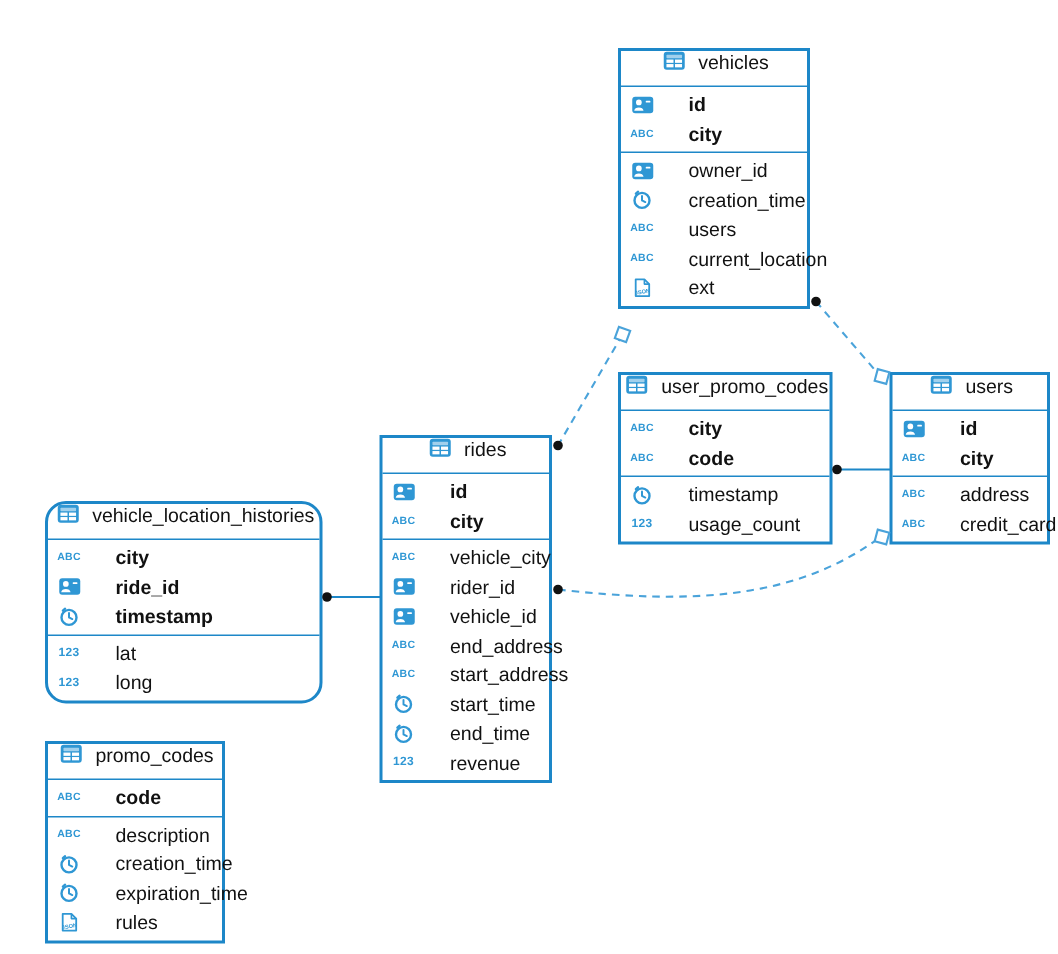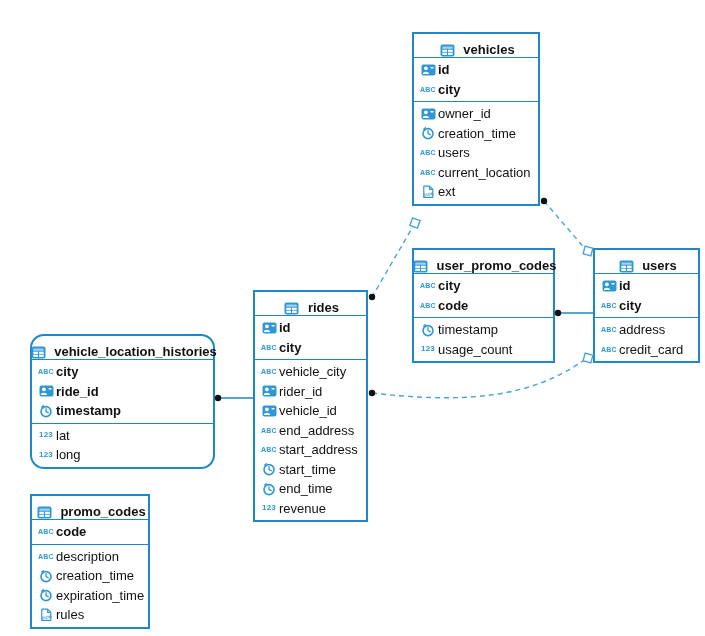--- a/index.html
+++ b/index.html
@@ -25,33 +25,32 @@
   .table-node{
     position:absolute;
     background:#ffffff;
     border:2px solid var(--border);
     box-sizing:border-box;
     z-index:1;
     font-size:13px;
   }
   .thead{
     height:23px;
-    display:flex;align-items:flex-end;justify-content:center;
+    display:flex;align-items:flex-start;justify-content:center;
     gap:6px;
     border-bottom:1px solid var(--border);
     white-space:nowrap;
-    font-weight:bold;
   }
   .title{white-space:nowrap;}
   .section{padding:2px 0;}
   .section + .section{border-top:1px solid var(--border);}
   .row{
     height:19.5px;
     display:flex;align-items:center;
-    gap:0;
+    gap:21px;
     padding:0 6px 0 4px;
     white-space:nowrap;
   }
   .row.pk .label{font-weight:bold;}
   .icon{
     width:20px;flex:0 0 20px;
     display:inline-flex;align-items:center;justify-content:center;
   }
   .txt-ic{
     color:var(--icon);

